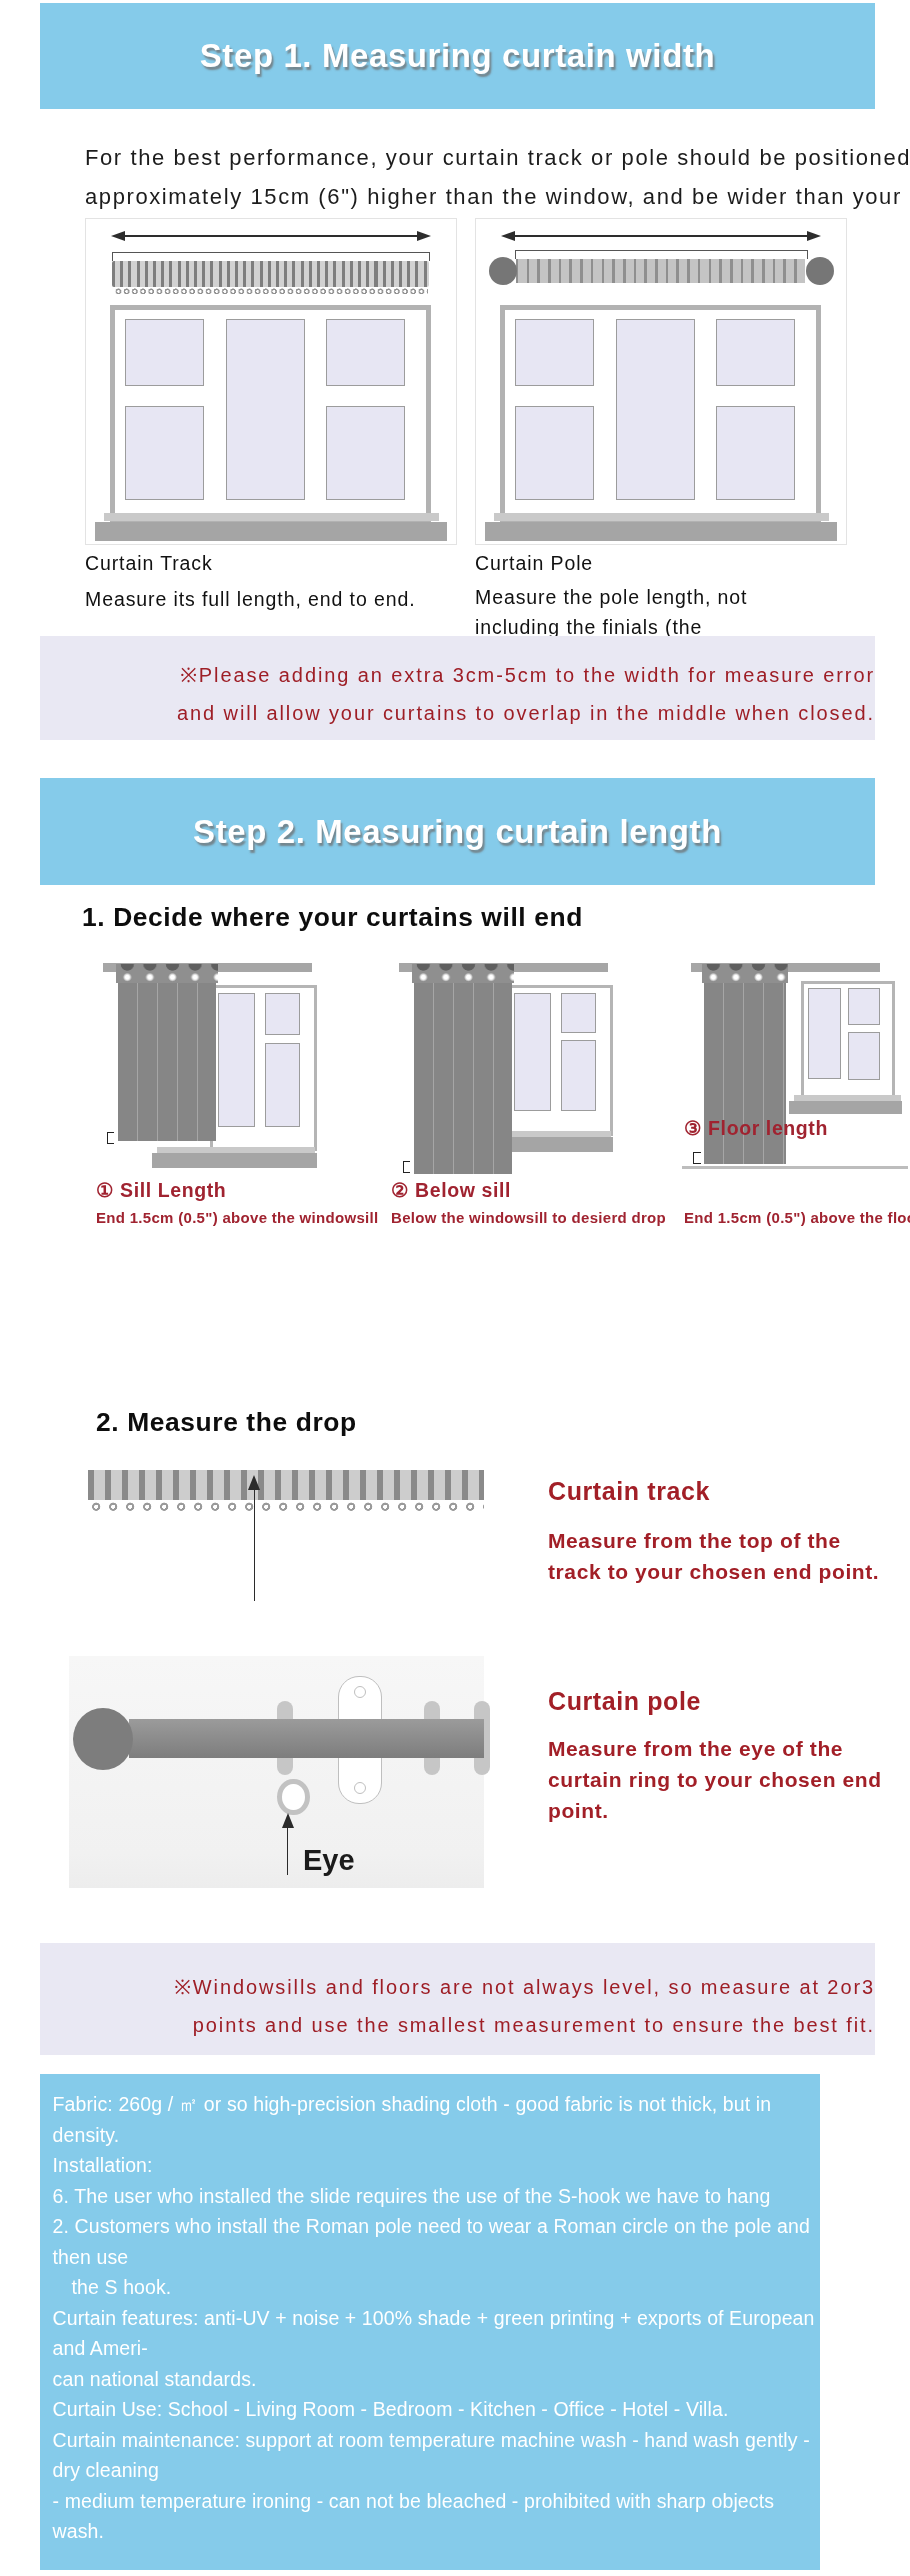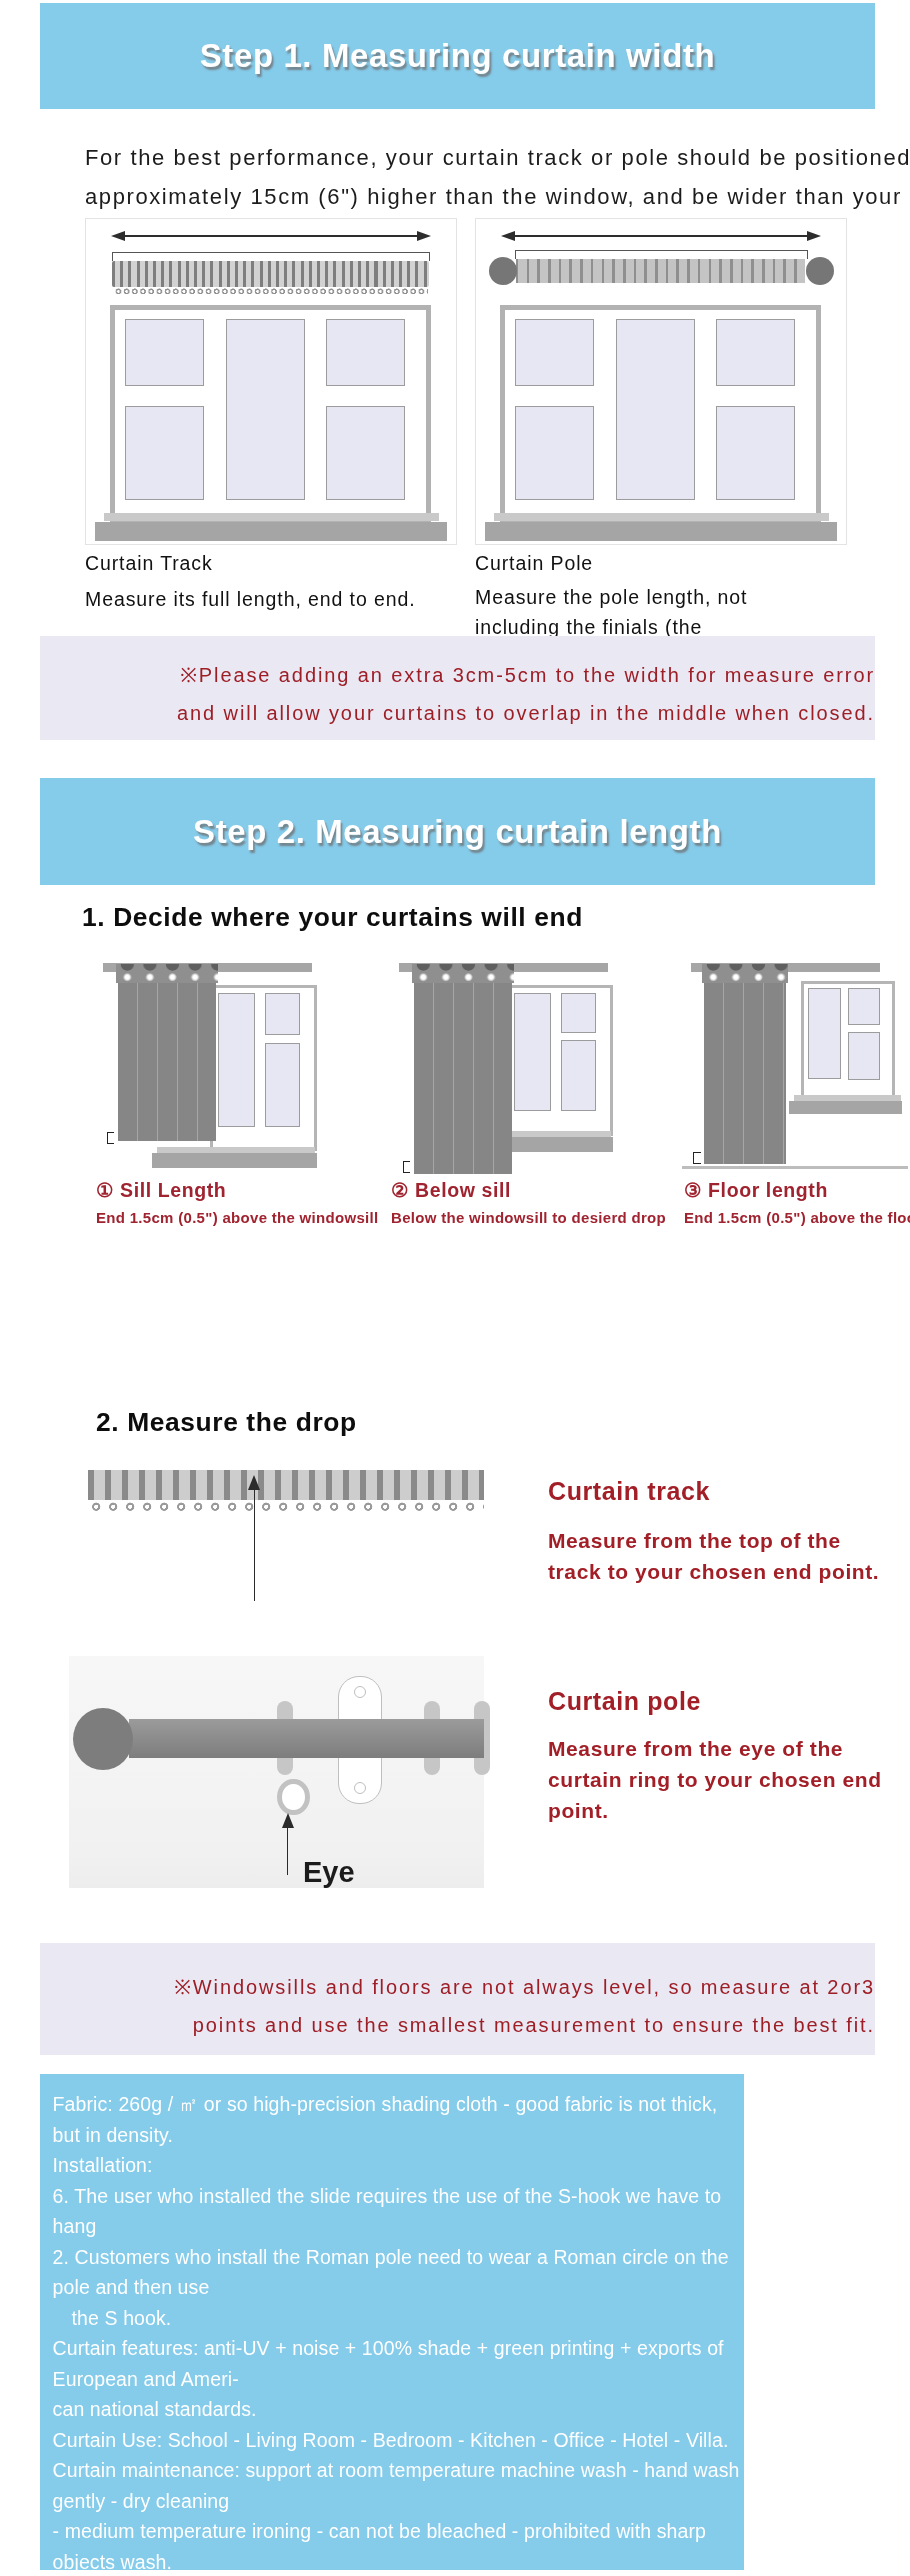--- a/index.html
+++ b/index.html
@@ -75,21 +75,21 @@
   .pp-ball{position:absolute;left:3.8px;top:52px;width:60px;height:62px;border-radius:50%;background:#7d7d7d;}
   .pp-ring{position:absolute;width:16.4px;height:74px;border-radius:8.2px;background:#C6C6C6;top:45px;}
   .pp-bracket{position:absolute;left:269px;top:20px;width:42px;height:126px;border:1.9px solid #BFBFBF;
     border-radius:21px;background:#ffffff;}
   .pp-hole{position:absolute;left:14.5px;width:10.7px;height:10.7px;border-radius:50%;border:1.9px solid #BFBFBF;background:#fff;}
   .pp-eye{position:absolute;left:208px;top:123px;width:22.6px;height:26.4px;border-radius:50%;
     border:5.7px solid #C2C2C2;background:#ffffff;}
   .eye-label{font-size:29px;font-weight:bold;color:#1b1b1b;}
 
   
-  .info-box{left:40px;top:2074px;width:704px;height:496px;background:#85CBEA;}
+  .info-box{left:40px;top:2074px;width:780px;height:496px;background:#85CBEA;}
   .info-text{padding:15px 0 0 12.6px;font-size:19.5px;color:#ffffff;line-height:30.5px;letter-spacing:0.1px;}
   .info-text .indent{padding-left:19px;}
 </style>
 </head>
 <body>
 
 <div class="page">
 
   <div class="abs step-header" style="top:2.5px;">
     <div class="t">Step 1. Measuring curtain width</div>
@@ -196,21 +196,21 @@
     <div class="abs sill-lip" style="left:112px;top:132px;width:107px;height:5.7px;"></div>
     <div class="abs sill-base" style="left:107px;top:138px;width:113px;height:12.6px;"></div>
     <div class="abs curtain-top" style="left:20px;top:1.3px;width:86px;"></div>
     <div class="abs curtain-body" style="left:22px;top:20px;width:82px;height:181px;"></div>
     <div class="abs floor-line" style="left:0;top:203px;width:226px;"></div>
     <div class="abs tick" style="left:11.3px;top:189px;"></div>
   </div>
 
   <div class="abs opt-label" style="left:96px;top:1179px;">① Sill Length</div>
   <div class="abs opt-label" style="left:391px;top:1179px;">② Below sill</div>
-  <div class="abs opt-label" style="left:684px;top:1179px;">③ Floor length</div>
+  <div class="abs opt-label" style="left:684px;top:1117px;">③ Floor length</div>
   <div class="abs opt-cap" style="left:96px;top:1209px;">End 1.5cm (0.5") above the windowsill</div>
   <div class="abs opt-cap" style="left:391px;top:1209px;">Below the windowsill to desierd drop</div>
   <div class="abs opt-cap" style="left:684px;top:1209px;">End 1.5cm (0.5") above the floor</div>
 
 
   <div class="abs sub-head" style="left:96px;top:1407px;">2. Measure the drop</div>
 
   <div class="abs track3"></div>
   <div class="abs hook-row3"></div>
   <div class="abs v-arrow-head" style="left:248px;top:1475px;"></div>
@@ -228,21 +228,21 @@
       <div class="pp-hole" style="bottom:8.8px;"></div>
     </div>
     <div class="pp-ring" style="left:208px;"></div>
     <div class="pp-ring" style="left:355px;"></div>
     <div class="pp-ring" style="left:405px;"></div>
     <div class="pp-pole"></div>
     <div class="pp-ball"></div>
     <div class="pp-eye"></div>
     <div class="abs v-arrow-head" style="left:213px;top:157px;"></div>
     <div class="abs v-arrow-shaft" style="left:218px;top:171px;height:48px;"></div>
-    <div class="abs eye-label" style="left:234px;top:200px;">Eye</div>
+    <div class="abs eye-label" style="left:234px;top:188px;">Eye</div>
   </div>
 
   <div class="abs red-head" style="left:548px;top:1687px;">Curtain pole</div>
   <div class="abs red-body" style="left:548px;top:1733px;">
     <div>Measure from the eye of the</div>
     <div>curtain ring to your chosen end</div>
     <div>point.</div>
   </div>
 
   <div class="abs note-box" style="top:1943px;height:112px;">

